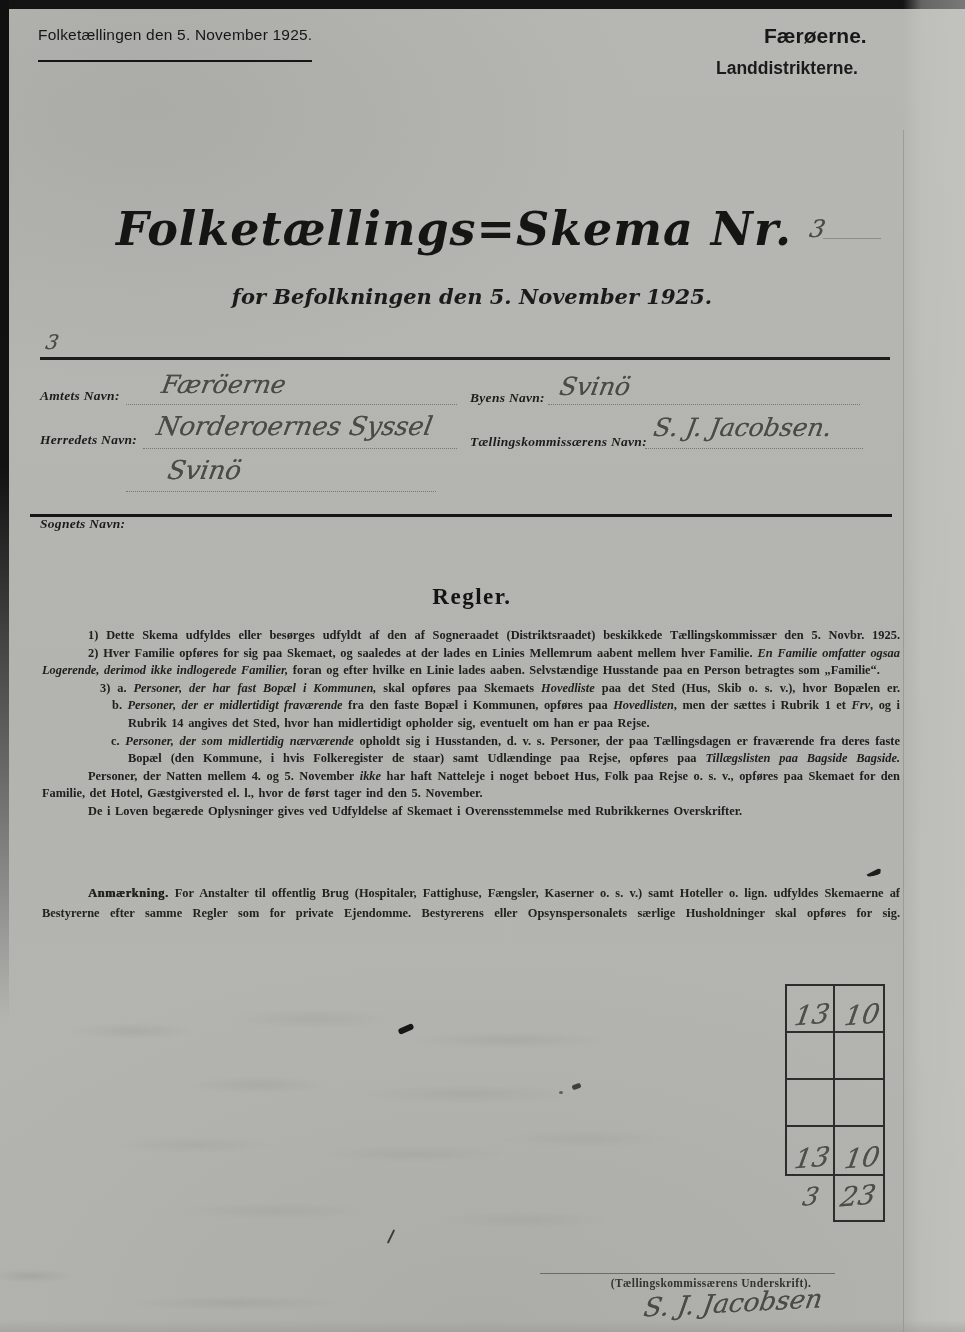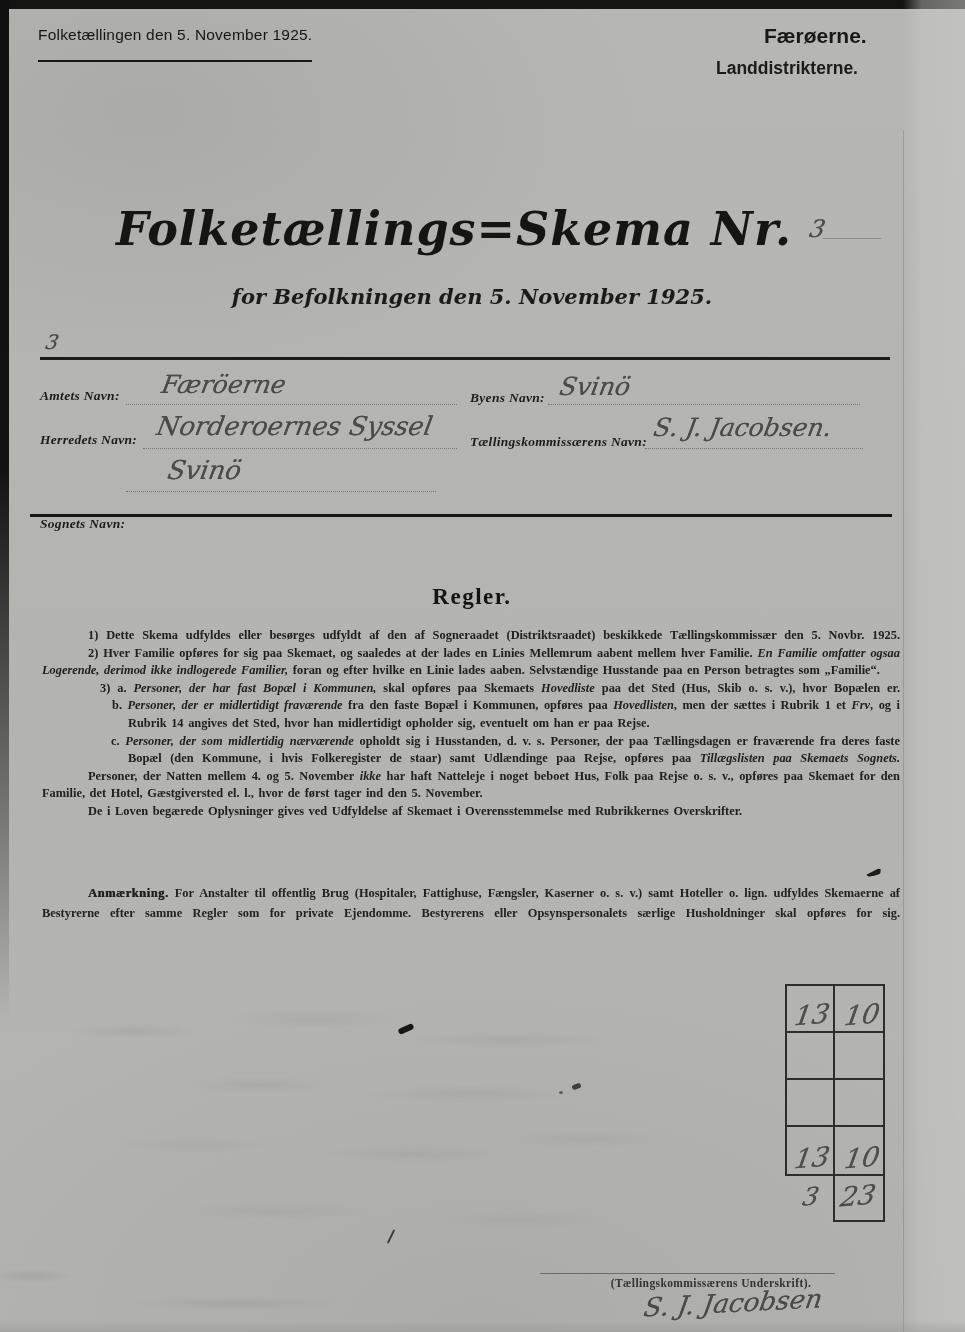--- a/index.html
+++ b/index.html
@@ -169,21 +169,21 @@
   <div class="f-line" style="left:126px; top:490px; width:310px;"></div>
 
   <div class="rule-line-2"></div>
 
   <div class="regler-heading">Regler.</div>
   <div class="rules">
       <p class="rp r-num-j"><span>1) Dette Skema udfyldes eller besørges udfyldt af den af Sogneraadet (Distriktsraadet) beskikkede Tællingskommissær den 5. Novbr. 1925.</span></p>
       <p class="rp r-num"><span>2) Hver Familie opføres for sig paa Skemaet, og saaledes at der lades en Linies Mellemrum aabent mellem hver Familie. </span><span class="it">En Familie omfatter ogsaa Logerende, derimod ikke indlogerede Familier,</span><span> foran og efter hvilke en Linie lades aaben. Selvstændige Husstande paa en Person betragtes som „Familie“.</span></p>
       <p class="rp r-a"><span>3) a. </span><span class="it">Personer, der har fast Bopæl i Kommunen,</span><span> skal opføres paa Skemaets </span><span class="it">Hovedliste</span><span> paa det Sted (Hus, Skib o. s. v.), hvor Bopælen er.</span></p>
       <p class="rp r-b"><span>b. </span><span class="it">Personer, der er midlertidigt fraværende</span><span> fra den faste Bopæl i Kommunen, opføres paa </span><span class="it">Hovedlisten</span><span>, men der sættes i Rubrik 1 et </span><span class="it">Frv</span><span>, og i Rubrik 14 angives det Sted, hvor han midlertidigt opholder sig, eventuelt om han er paa Rejse.</span></p>
-      <p class="rp r-c"><span>c. </span><span class="it">Personer, der som midlertidig nærværende</span><span> opholdt sig i Husstanden, d. v. s. Personer, der paa Tællingsdagen er fraværende fra deres faste Bopæl (den Kommune, i hvis Folkeregister de staar) samt Udlændinge paa Rejse, opføres paa </span><span class="it">Tillægslisten paa Skemaets Sognets.</span></p>
+      <p class="rp r-c"><span>c. </span><span class="it">Personer, der som midlertidig nærværende</span><span> opholdt sig i Husstanden, d. v. s. Personer, der paa Tællingsdagen er fraværende fra deres faste Bopæl (den Kommune, i hvis Folkeregister de staar) samt Udlændinge paa Rejse, opføres paa </span><span class="it">Tillægslisten paa Bagside Bagside.</span></p>
       <p class="rp r-plain"><span>Personer, der Natten mellem 4. og 5. November </span><span class="it">ikke</span><span> har haft Natteleje i noget beboet Hus, Folk paa Rejse o. s. v., opføres paa Skemaet for den Familie, det Hotel, Gæstgiversted el. l., hvor de først tager ind den 5. November.</span></p>
       <p class="rp r-plain"><span>De i Loven begærede Oplysninger gives ved Udfyldelse af Skemaet i Overensstemmelse med Rubrikkernes Overskrifter.</span></p>
     </div>
 
   <div class="annotation">
       <p class="rp"><span class="bd">Anmærkning.</span><span>  For Anstalter til offentlig Brug (Hospitaler, Fattighuse, Fængsler, Kaserner o. s. v.) samt Hoteller o. lign. udfyldes Skemaerne af Bestyrerne efter samme Regler som for private Ejendomme. Bestyrerens eller Opsynspersonalets særlige Husholdninger skal opføres for sig.</span></p>
     </div>
   <div class="arrow-mark"></div>
 
   <div class="census-table">

